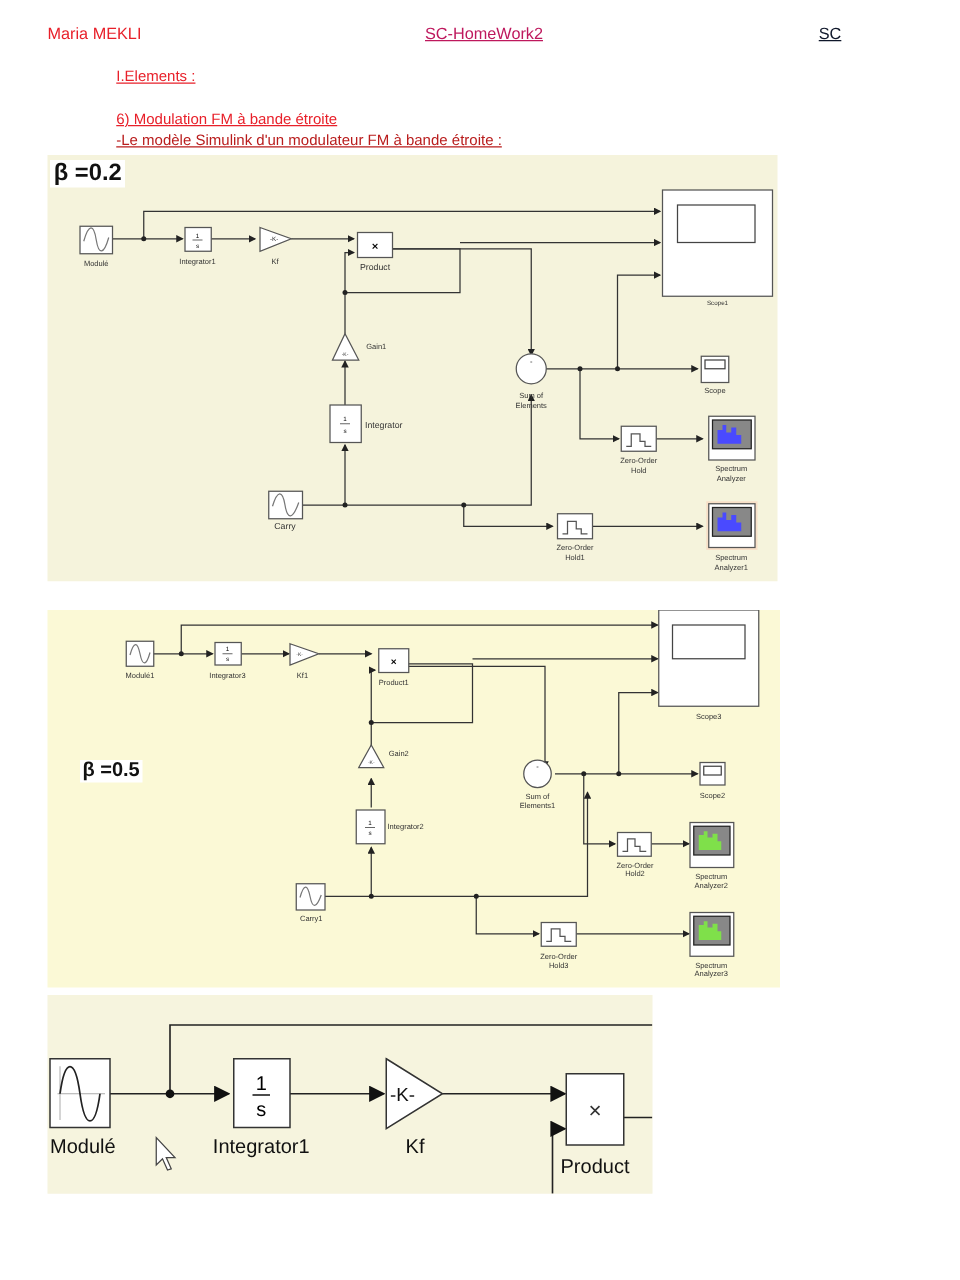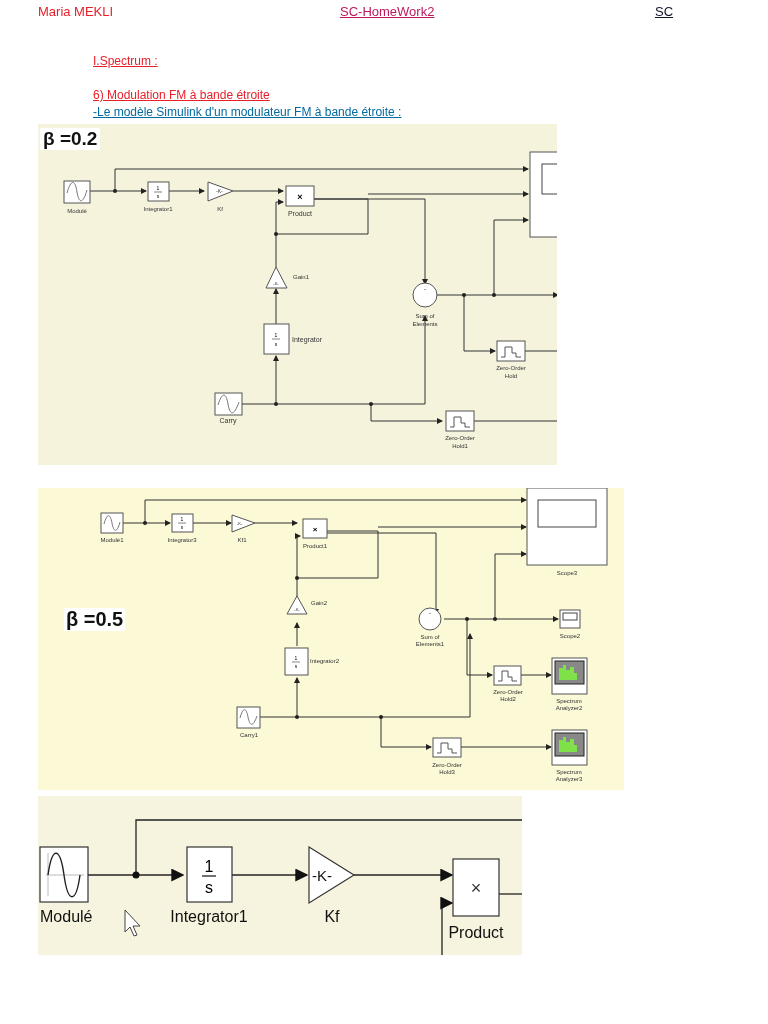--- a/index.html
+++ b/index.html
@@ -1,39 +1,39 @@
 <!DOCTYPE html>
 <html><head>
 <meta charset="utf-8">
 <style>
   html, body { margin:0; padding:0; background:#ffffff; }
   body { width:768px; height:1024px; position:relative; overflow:hidden; font-family:"Liberation Sans", sans-serif; }
-  .hdr { position:absolute; top:4px; font-size:13px; }
+  .hdr { position:absolute; top:19px; font-size:13px; }
   .author { left:38px; color:#e8202a; }
   .doc-link { left:340px; color:#be185d; text-decoration:underline; }
   .sc-link { left:655px; color:#0f172a; text-decoration:underline; }
   .sec { position:absolute; left:93px; font-size:12px; text-decoration:underline; }
   .s1 { top:54px; color:#e8202a; }
   .s2 { top:88px; color:#e8202a; }
-  .s3 { top:105px; color:#0369a1;text-decoration:underline; }
+  .s3 { top:105px; color:#b91c1c;text-decoration:underline; }
   .panel { position:absolute; background:#f7f5d8; overflow:hidden; }
-  .p1 { left:38px; top:124px; width:519px; height:341px; background:#f5f3dc; }
+  .p1 { left:38px; top:124px; width:584px; height:341px; background:#f5f3dc; }
   .p2 { left:38px; top:488px; width:586px; height:302px; background:#fbf9d6; }
   .p3 { left:38px; top:796px; width:484px; height:159px; background:#f6f4de; }
   svg text { font-family:"Liberation Sans", sans-serif; }
   .beta { position:absolute; font-weight:bold; font-family:"Liberation Sans", sans-serif; color:#111; background:#fff; }
 </style>
 </head>
 <body>
 
 <span class="hdr author">Maria MEKLI</span>
 <span class="hdr doc-link">SC-HomeWork2</span>
 <span class="hdr sc-link">SC</span>
 
-<span class="sec s1">I.Spectrum :</span>
+<span class="sec s1">I.Elements :</span>
 <span class="sec s2">6) Modulation FM à bande étroite</span>
 <span class="sec s3">-Le modèle Simulink d'un modulateur FM à bande étroite :</span>
 
 <div class="panel p1">
   <div class="beta" style="left:2px;top:4px;font-size:19px;padding:0 3px;">β =0.2</div>
   <svg width="584" height="341" viewBox="0 0 584 341">
     <defs>
       <marker id="ar" markerWidth="6" markerHeight="6" refX="5" refY="3" orient="auto">
           <path d="M0,0 L6,3 L0,6 z" fill="#222"></path>
         </marker>
@@ -159,21 +159,21 @@
       <rect x="529" y="279" width="37" height="35" fill="#fff" stroke="#555"></rect>
       <rect x="532" y="282" width="31" height="23" fill="#888" stroke="#222"></rect>
       <path d="M536,301 L536,290 L540,290 L540,286 L543,286 L543,292 L547,292 L547,288 L551,288 L551,294 L555,294 L555,301 z" fill="#4a4aff"></path>
     </g>
     <text x="547" y="324" font-size="6" text-anchor="middle" fill="#333">Spectrum</text>
     <text x="547" y="332" font-size="6" text-anchor="middle" fill="#333">Analyzer1</text>
   </svg>
 </div>
 
 <div class="panel p2">
-  <div class="beta" style="left:26px;top:120px;font-size:20px;padding:0 2px;">β =0.5</div>
+  <div class="beta" style="left:26px;top:120px;font-size:16px;padding:0 2px;">β =0.5</div>
   <svg width="586" height="302" viewBox="0 0 586 302">
     <defs>
       <marker id="ar2" markerWidth="6" markerHeight="6" refX="5" refY="3" orient="auto">
           <path d="M0,0 L6,3 L0,6 z" fill="#222"></path>
         </marker>
     </defs>
     <g stroke="#333" stroke-width="1" fill="none">
       <path d="M84,35 L132,35" marker-end="url(#ar2)"></path>
       <path d="M107,35 L107,12 L488,12" marker-end="url(#ar2)"></path>
       <path d="M155,35 L193,35" marker-end="url(#ar2)"></path>

